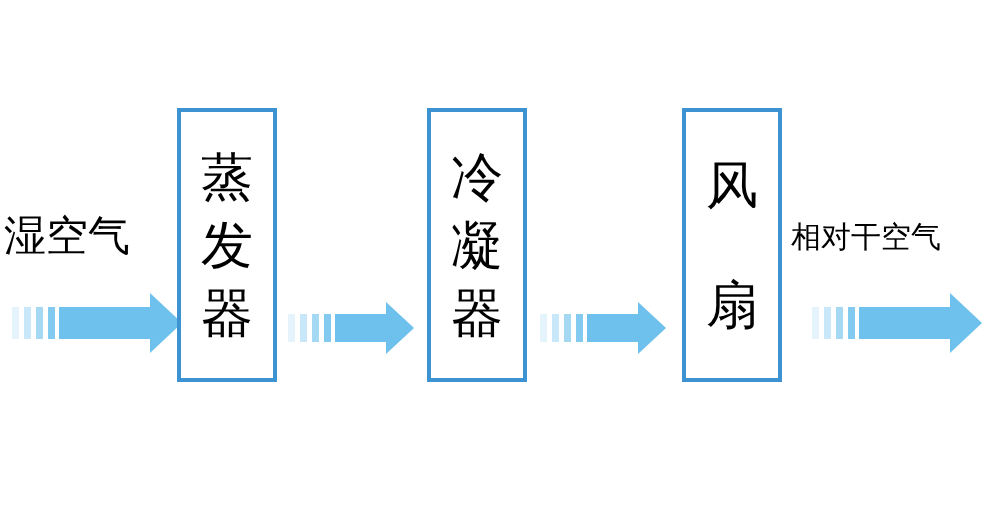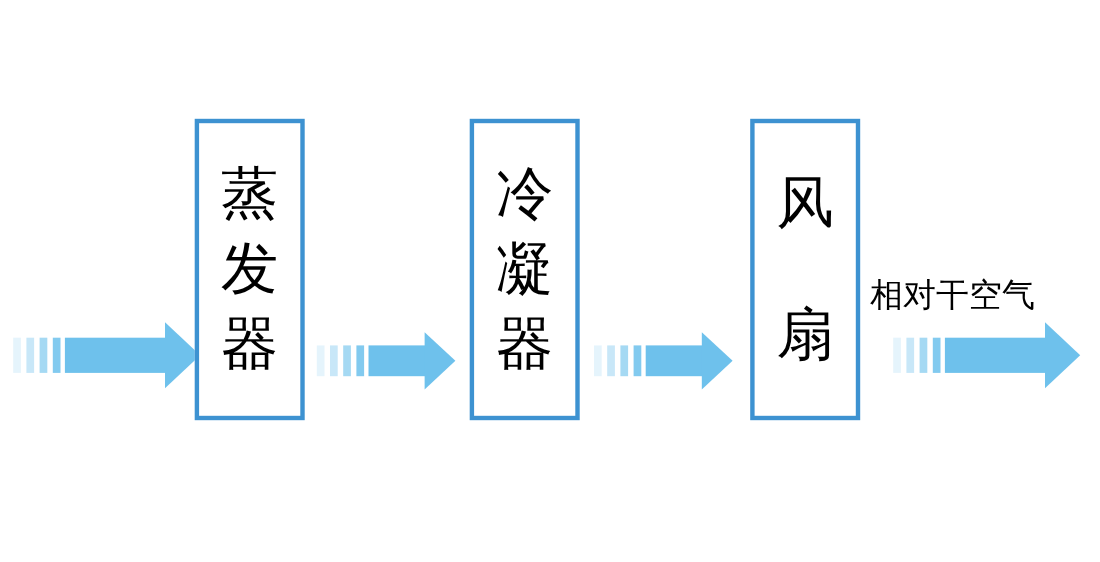--- a/index.html
+++ b/index.html
@@ -48,21 +48,21 @@
 
   
   .side-label {
     position: absolute;
     font-size: 42px;
     line-height: 48px;
     color: #000000;
     white-space: nowrap;
   }
   #label-humid-air { left: 4px;   top: 212px; }
-  #label-dry-air   { left: 791px; top: 219px; font-size: 30px; line-height: 36px; margin-top: 32px; }
+  #label-dry-air   { left: 791px; top: 219px; font-size: 30px; line-height: 36px; }
 
   
   .flow-arrow {
     position: absolute;
     display: flex;
     align-items: center;
     height: 60px;
   }
   .flow-arrow .tail {
     display: flex;
@@ -108,20 +108,21 @@
   #arrow-cond-fan .tail i { height: 28px; }
 
   #arrow-outlet        { left: 812px; top: 293px; }
   #arrow-outlet .shaft { width: 92px; }
 </style>
 </head>
 <body>
 
 <div id="canvas">
 
+  <div class="side-label" id="label-humid-air">湿空气</div>
 
   <div class="flow-arrow" id="arrow-inlet">
     <span class="tail">
         <i></i>
         <i></i>
         <i></i>
         <i></i>
       </span>
     <span class="shaft"></span>
     <span class="head"></span>

